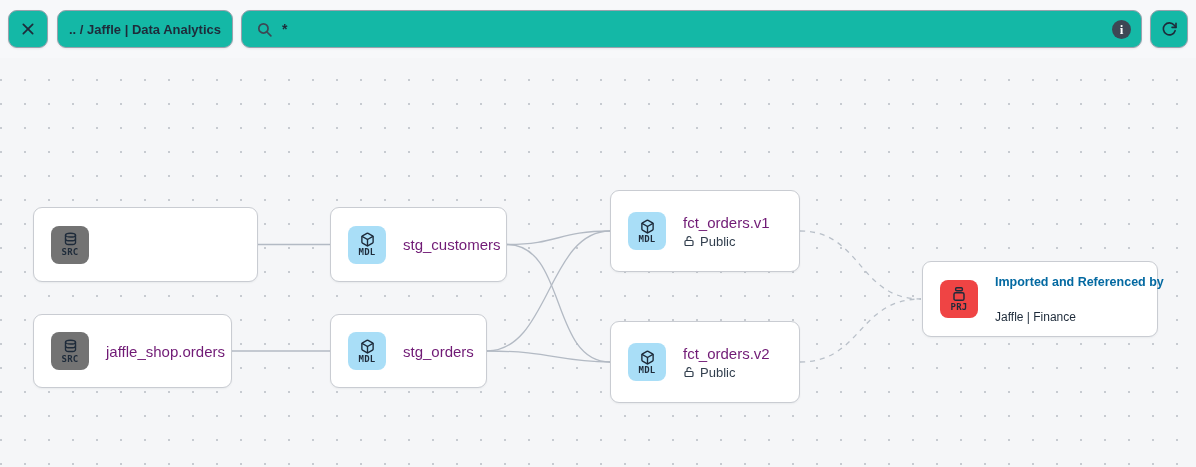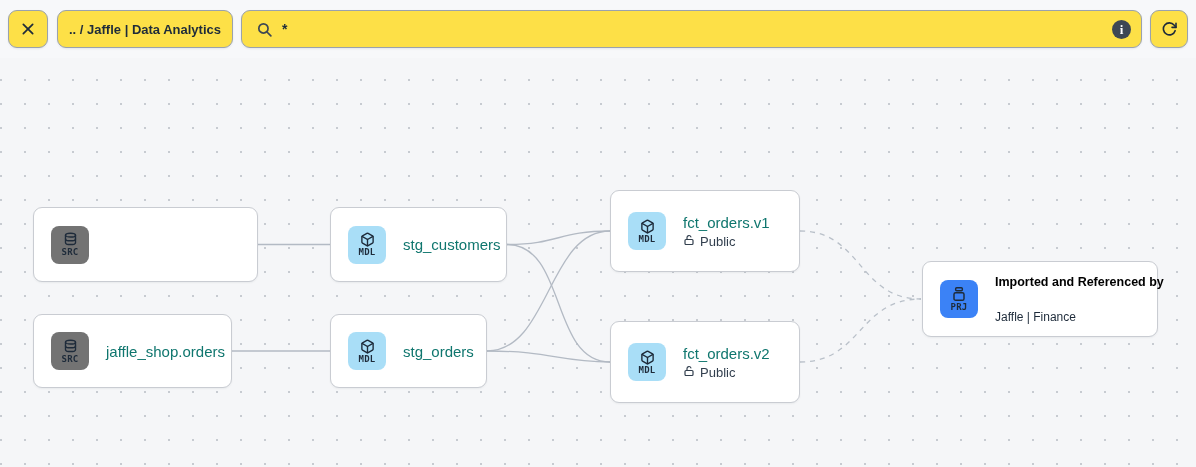--- a/index.html
+++ b/index.html
@@ -19,31 +19,31 @@
   .node { position:absolute; background:#ffffff; border:1px solid #c9ccd2; border-radius:9px;
     display:flex; align-items:center; gap:17px; padding:0 14px 0 17px;
     box-shadow:0 1px 2px rgba(30,43,58,.06); cursor:pointer; }
   .tile { width:38px; height:38px; border-radius:8px; flex:0 0 auto;
     display:flex; flex-direction:column; align-items:center; justify-content:center; gap:0; }
   .tile svg { display:block; }
   .tile-label { font-family:"DejaVu Sans Mono", monospace; font-size:9px; font-weight:700;
     line-height:10px; color:#1e2b3a; letter-spacing:.2px; }
   .tile-src { background:#737373; }
   .tile-mdl { background:#a9def7; }
-  .tile-prj { background:#3b82f6; }
-  .node-title { font-size:15px; color:#0f766e; white-space:nowrap; }
-  .node-sub { display:flex; align-items:flex-start; gap:5px; margin-top:3px;
+  .tile-prj { background:#ef4444; }
+  .node-title { font-size:15px; color:#701a75; white-space:nowrap; }
+  .node-sub { display:flex; align-items:center; gap:5px; margin-top:3px;
     font-size:13px; color:#323f4e; }
-  .prj-subtitle { font-size:12.5px; font-weight:700; color:#000000; white-space:nowrap; }
+  .prj-subtitle { font-size:12.5px; font-weight:700; color:#0369a1; white-space:nowrap; }
   .prj-title { font-size:12px; margin-top:21px; white-space:nowrap; }
 
   
   .toolbar { position:absolute; left:0; top:0; width:1196px; height:58px;
     display:flex; align-items:flex-start; padding:10px 8px 0 8px; gap:8px; }
-  .tb { background:#fde047; border:1px solid #9aa2ad; border-radius:9px; height:38px;
+  .tb { background:#14b8a6; border:1px solid #9aa2ad; border-radius:9px; height:38px;
     display:flex; align-items:center; justify-content:center;
     box-shadow:0 1px 2px rgba(30,43,58,.08); cursor:pointer; }
   .btn-sq { width:40px; flex:0 0 auto; }
   .crumb { width:176px; flex:0 0 auto; margin-left:1px;
     font-size:13px; font-weight:700; color:#1e2b3a; }
   .searchbox { flex:1 1 auto; justify-content:flex-start; padding:0 10px 0 14px; gap:9px; cursor:text; }
   .searchbox input { border:none; outline:none; flex:1 1 auto; font-size:14px; font-weight:700;
     color:#1e2b3a; background:transparent; font-family:"Liberation Sans", sans-serif; }
   .info-dot { width:19px; height:19px; border-radius:50%; background:#3d4754; color:#ffffff;
     font-family:"Liberation Serif", serif; font-size:13px; font-weight:700; line-height:19px;

